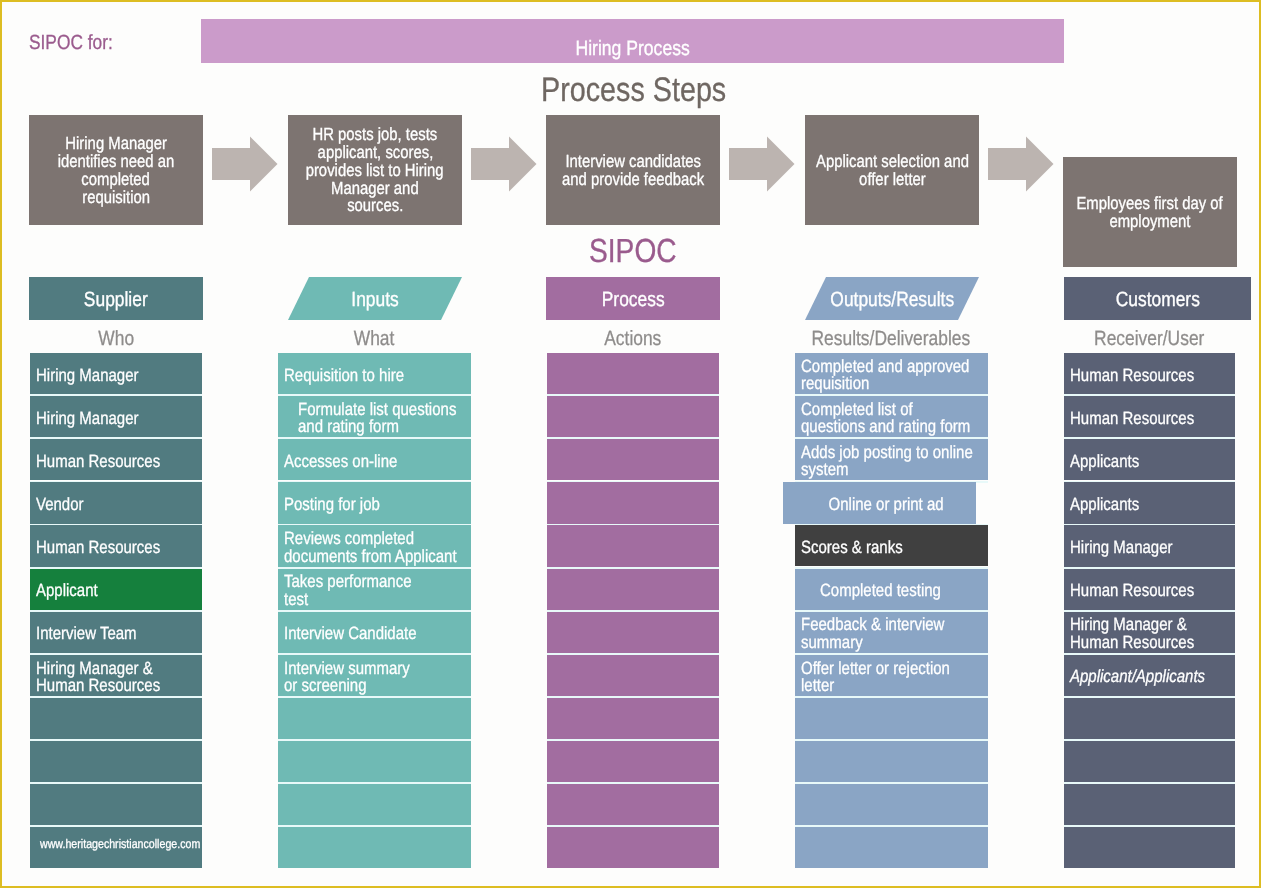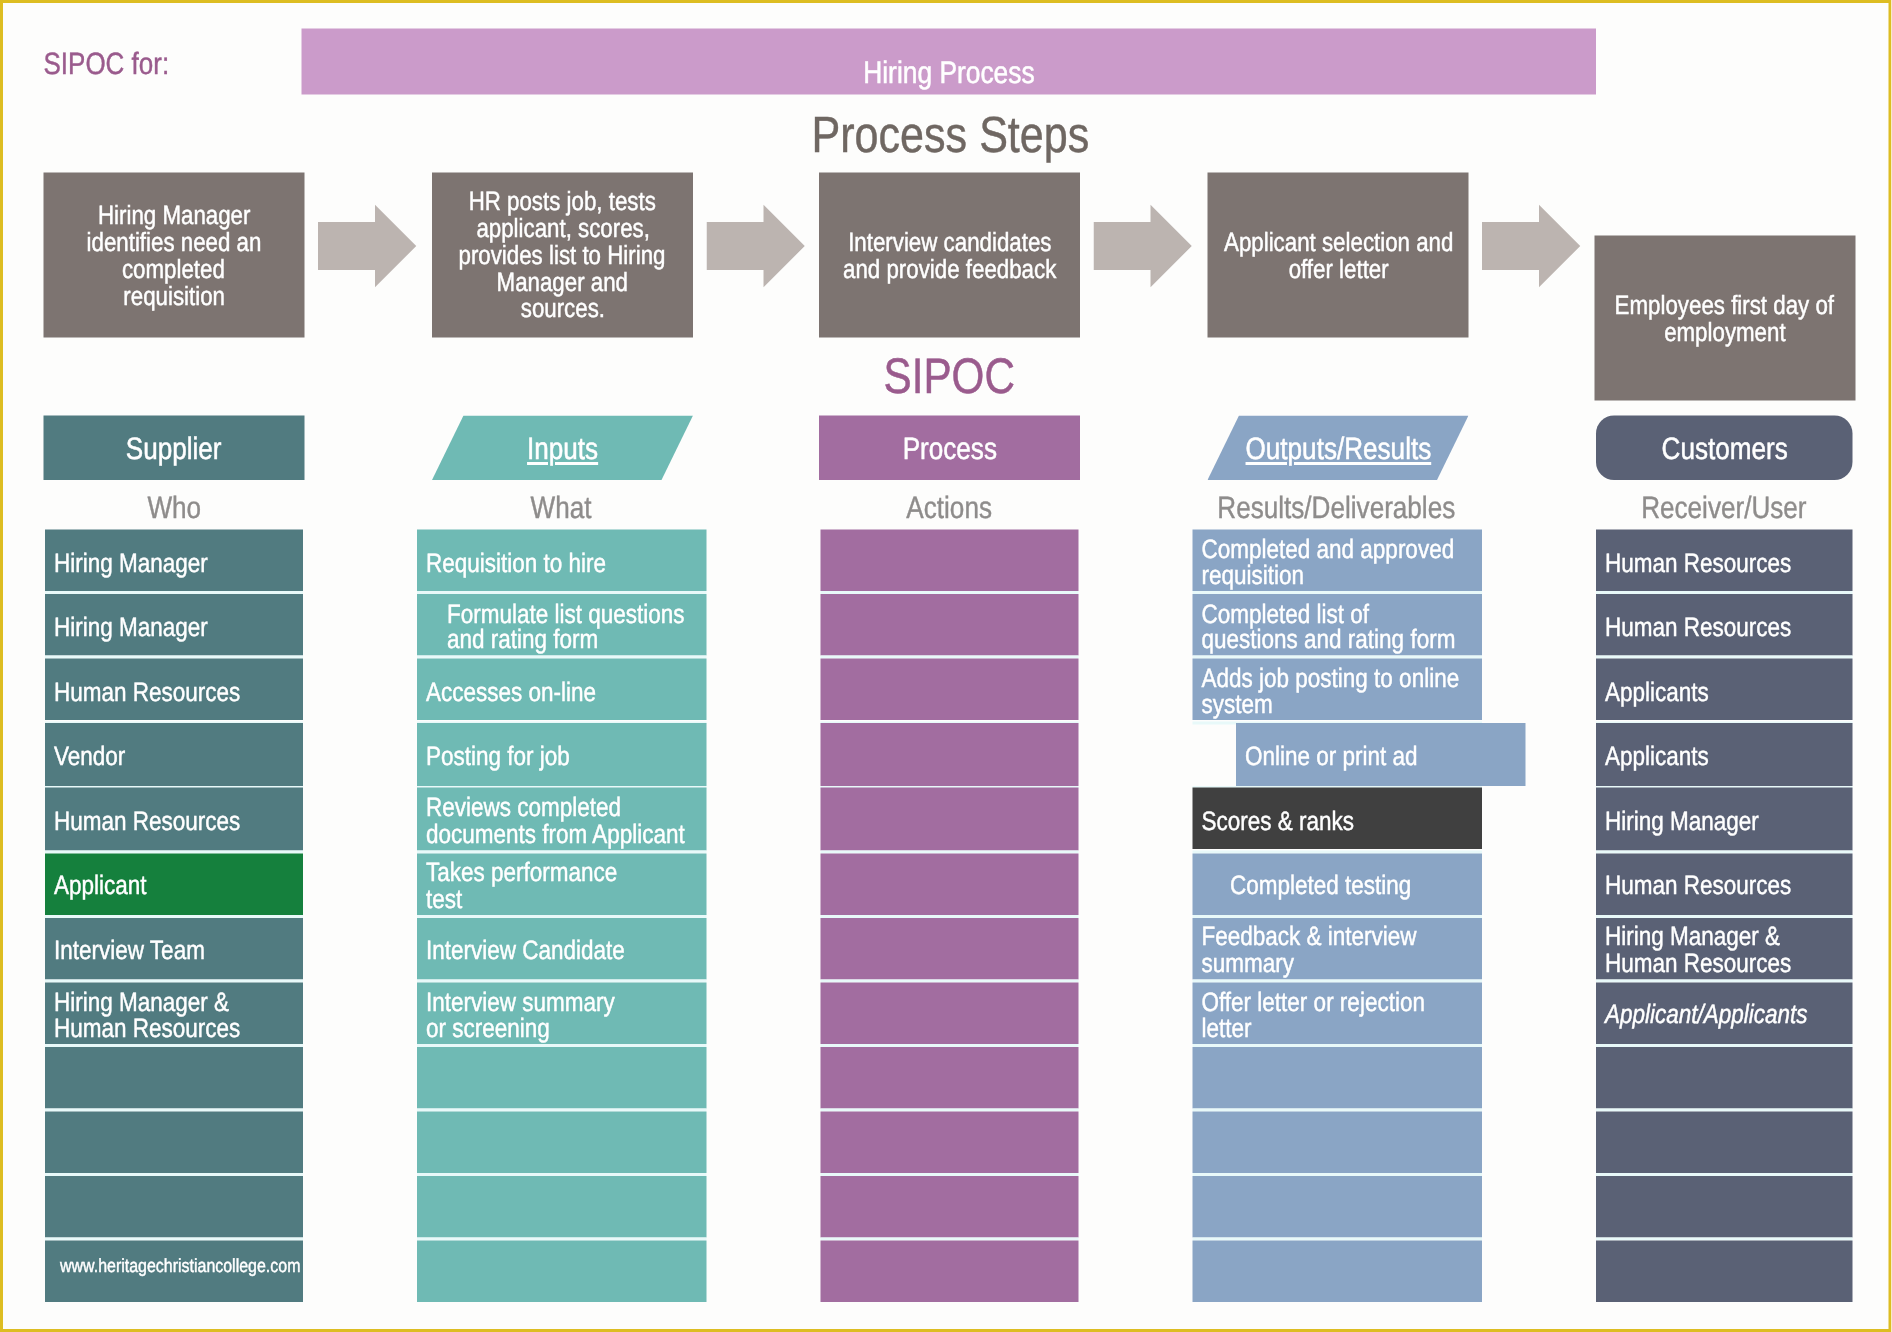--- a/index.html
+++ b/index.html
@@ -62,21 +62,21 @@
     font-size:33.3px; color:#9a5b8d;
     -webkit-text-stroke:0.35px #9a5b8d;
   }
   
   .colhead {
     position:absolute; top:277px; height:43px;
     color:#ffffff; font-size:20.6px; padding-top:2px; box-sizing:border-box;
     -webkit-text-stroke:0.35px #ffffff;
     display:flex; align-items:center; justify-content:center;
   }
-  .colhead.skew { background:transparent;text-decoration:underline; }
+  .colhead.skew { background:transparent; }
   .colhead > svg { position:absolute; left:0; top:0; }
   .colhead > .nwc { position:relative; z-index:2; }
   .colsub {
     position:absolute; top:327px; height:24px;
     display:flex; align-items:center; justify-content:center;
     color:#8e8c8b; font-size:20.6px;
     -webkit-text-stroke:0.28px #8e8c8b;
   }
   .cell {
     position:absolute; height:41.3px; box-sizing:border-box;
@@ -299,21 +299,21 @@
       <div class="cell" style="left: 794.5px; width: 193px; top: 396.1px; background: rgb(138, 165, 197);">
         <span class="nw">Completed list of</span>
         <span class="nw">questions and rating form</span>
       </div>
       <div class="divider" style="left: 794.5px; width: 193px; top: 437.4px; background: rgb(232, 249, 249);"></div>
       <div class="cell" style="left: 794.5px; width: 193px; top: 439.2px; background: rgb(138, 165, 197);">
         <span class="nw">Adds job posting to online</span>
         <span class="nw">system</span>
       </div>
       <div class="divider" style="left: 794.5px; width: 193px; top: 480.5px; background: rgb(232, 249, 249);"></div>
-      <div class="cell" style="left: 824px; width: 193px; top: 482.3px; background: rgb(138, 165, 197);">
+      <div class="cell" style="left: 783px; width: 193px; top: 482.3px; background: rgb(138, 165, 197); text-align: right;">
         <span class="nw">Online or print ad</span>
       </div>
       <div class="divider" style="left: 794.5px; width: 193px; top: 523.6px; background: rgb(232, 249, 249);"></div>
       <div class="cell" style="left: 794.5px; width: 193px; top: 525px; background: #404040; justify-content: center;">
         <span class="nw">Scores &amp; ranks</span>
       </div>
       <div class="divider" style="left: 794.5px; width: 193px; top: 566.7px; background: rgb(232, 249, 249);"></div>
       <div class="cell" style="left: 794.5px; width: 193px; top: 568.5px; background: rgb(138, 165, 197); align-items: center;">
         <span class="nw">Completed testing</span>
       </div>
@@ -328,21 +328,21 @@
         <span class="nw">letter</span>
       </div>
       <div class="divider" style="left: 794.5px; width: 193px; top: 696px; background: rgb(232, 249, 249);"></div>
       <div class="cell blank" style="left: 794.5px; width: 193px; top: 697.8px; background: rgb(138, 165, 197);"></div>
       <div class="divider" style="left: 794.5px; width: 193px; top: 739.1px; background: rgb(232, 249, 249);"></div>
       <div class="cell blank" style="left: 794.5px; width: 193px; top: 740.9px; background: rgb(138, 165, 197);"></div>
       <div class="divider" style="left: 794.5px; width: 193px; top: 782.2px; background: rgb(232, 249, 249);"></div>
       <div class="cell blank" style="left: 794.5px; width: 193px; top: 784px; background: rgb(138, 165, 197);"></div>
       <div class="divider" style="left: 794.5px; width: 193px; top: 825.3px; background: rgb(232, 249, 249);"></div>
       <div class="cell blank" style="left: 794.5px; width: 193px; top: 827.1px; background: rgb(138, 165, 197);"></div>
-      <div class="colhead" style="left: 1064px; width: 171px; background: rgb(90, 97, 117); border-radius: 12px;">
+      <div class="colhead" style="left: 1064px; width: 187px; background: rgb(90, 97, 117);">
         <span class="nwc">Customers</span>
       </div>
       <div class="colsub" style="left: 1064.2px; width: 171px;">
         <span class="nwc">Receiver/User</span>
       </div>
       <div class="cell" style="left: 1064.2px; width: 171px; top: 353px; background: rgb(90, 97, 117);">
         <span class="nw">Human Resources</span>
       </div>
       <div class="divider" style="left: 1064.2px; width: 171px; top: 394.3px; background: rgb(232, 249, 249);"></div>
       <div class="cell" style="left: 1064.2px; width: 171px; top: 396.1px; background: rgb(90, 97, 117);">

